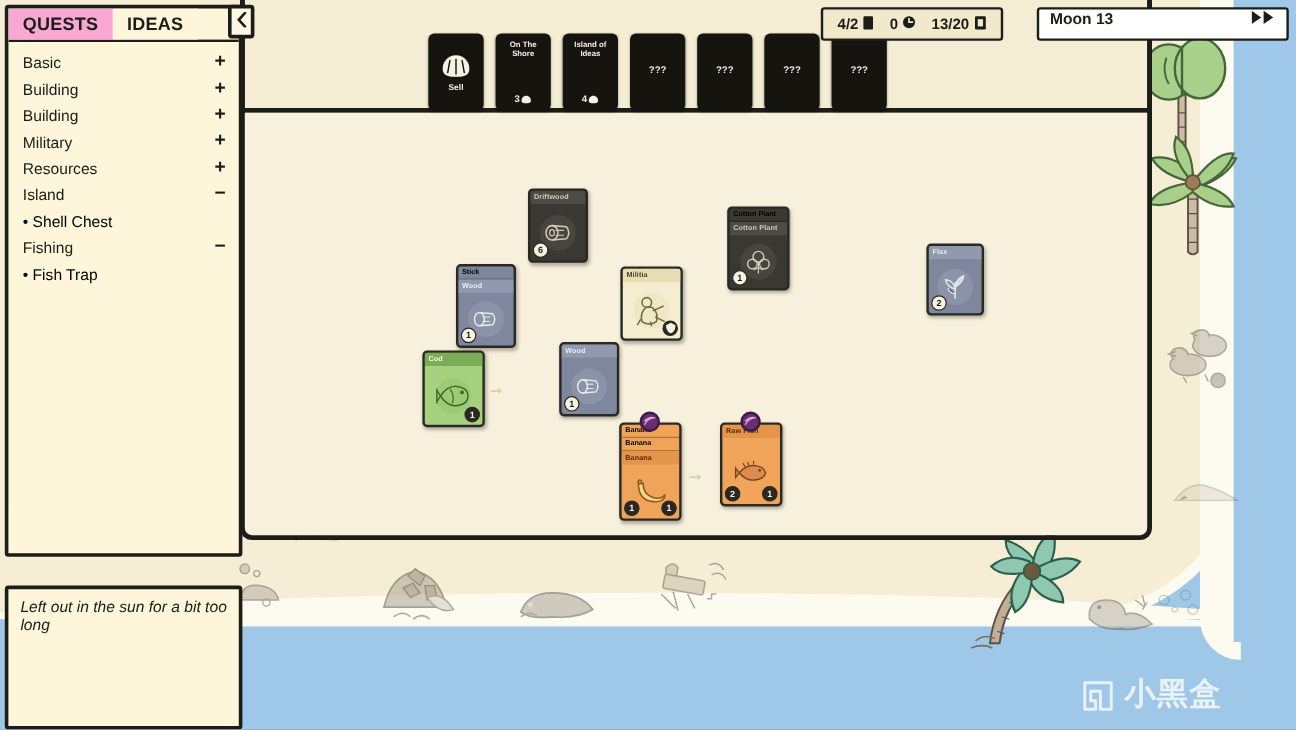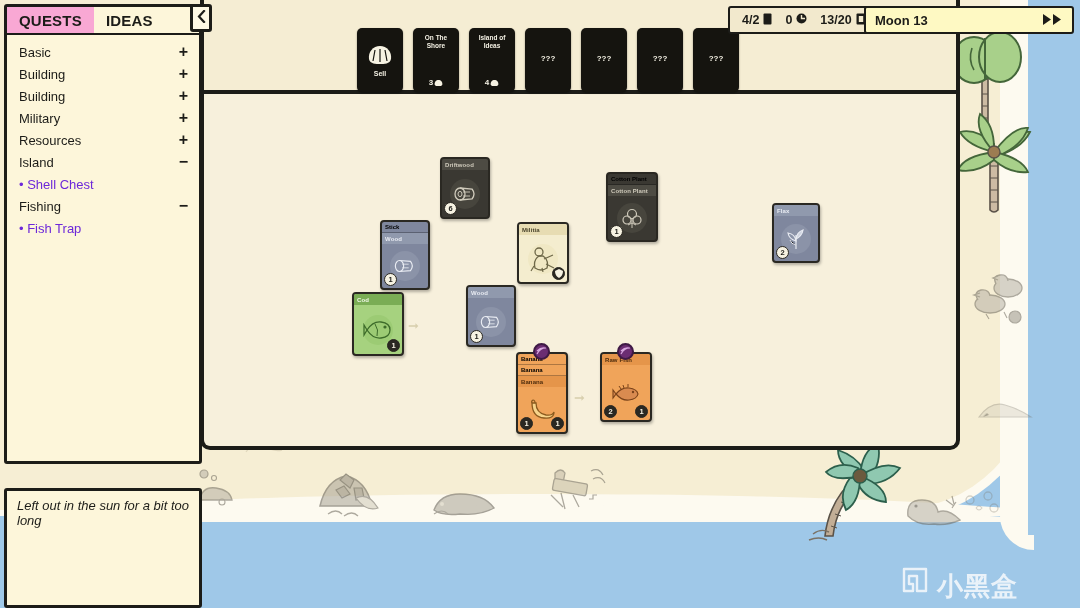--- a/index.html
+++ b/index.html
@@ -132,21 +132,21 @@
   .deck-card.sell-card {
     justify-content: center;
     gap: 5px;
   }
   .sell-shell { width: 26px; height: 20px; }
   .sell-label { font-size: 7px; font-weight: 700; }
 
   
   .res-bar {
     position: absolute;
-    left: 728px;
+    left: 684px;
     top: 6px;
     height: 28px;
     background: #f2e9cd;
     border: 2px solid #1c1c18;
     border-radius: 3px;
     display: flex;
     align-items: center;
     gap: 13px;
     padding: 0 12px;
     font-size: 12.5px;
@@ -156,25 +156,24 @@
   }
   .res-item { display: flex; align-items: center; gap: 4px; }
   .res-ico { display:inline-block; }
 
   .moon-bar {
     position: absolute;
     left: 864px;
     top: 6px;
     width: 210px;
     height: 28px;
-    background: #fef9c3;
+    background: #ffffff;
     border: 2px solid #1c1c18;
     border-radius: 3px;
     display: flex;
-    align-items: center;
     justify-content: space-between;
     padding: 0 9px;
     font-size: 13px;
     font-weight: 700;
     color: #1c1c18;
     z-index: 20;
   }
 
   
   .sidebar {
@@ -217,21 +216,21 @@
     padding: 3.5px 11px 3.5px 12px;
     font-size: 13px;
     color: #1c1c18;
     cursor: pointer;
   }
   .quest-row .q-label { font-weight: 400; }
   .quest-row .q-sign { font-size: 16px; font-weight: 700; line-height: 10px; }
   .quest-sub {
     padding: 3.5px 11px 3.5px 12px;
     font-size: 13px;
-    color: #6d28d9;
+    color: #000000;
     cursor: pointer;
   }
 
   .collapse-btn {
     position: absolute;
     left: 190px;
     top: 4px;
     width: 22px;
     height: 28px;
     background: #fdf8e4;
@@ -381,21 +380,21 @@
     font-size: 13px;
     z-index: 5;
   }
 
   
   .watermark {
     position: absolute;
     left: 900px;
     top: 565px;
     display: flex;
-    align-items: flex-end;
+    align-items: flex-start;
     gap: 7px;
     opacity: 0.78;
     z-index: 40;
     pointer-events: none;
   }
   .wm-text {
     font-size: 26px;
     font-weight: 700;
     color: #ffffff;
     letter-spacing: 1px;

